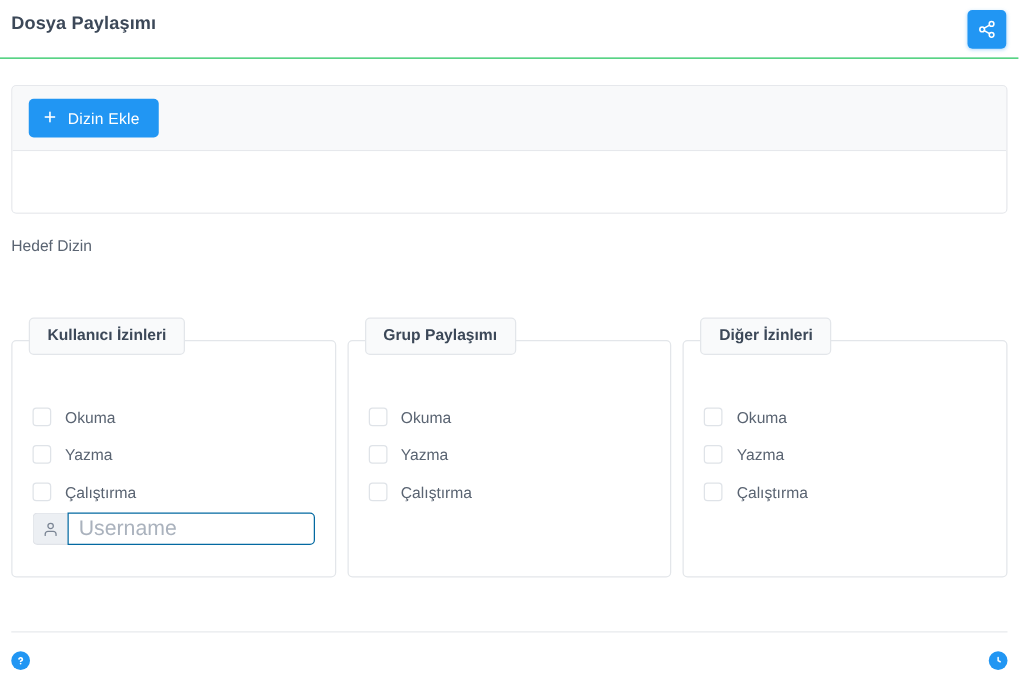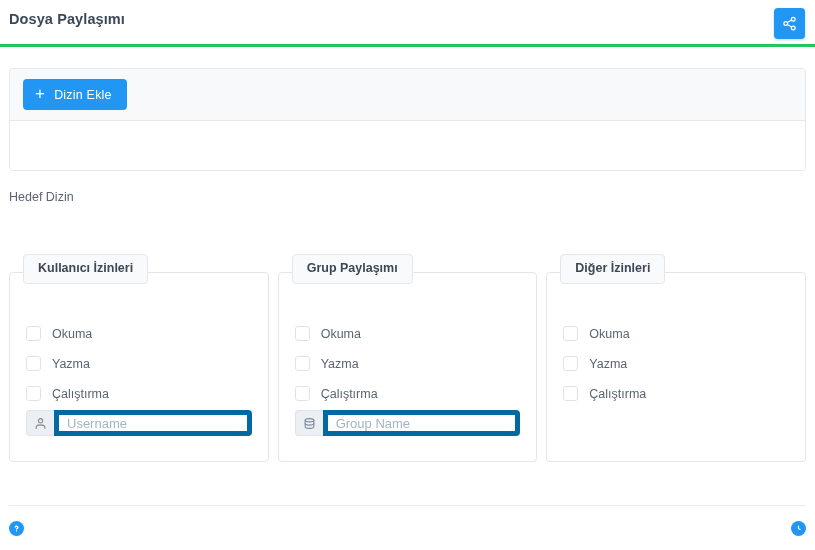--- a/index.html
+++ b/index.html
@@ -23,21 +23,21 @@
     overflow: hidden;
   }
 
   
   .header {
     position: absolute;
     left: 0;
     top: 0;
     width: 815px;
     height: 47px;
-    border-bottom: 3px solid #22c55e;
+    border-bottom: 1px solid #22c55e;
   }
   .header-title {
     position: absolute;
     left: 9px;
     top: 11px;
     font-size: 14.5px;
     font-weight: 600;
     color: #3c4858;
     letter-spacing: 0.1px;
     white-space: nowrap;
@@ -218,25 +218,25 @@
     border: 1px solid #e0e3e8;
     border-right: none;
     border-radius: 4px 0 0 4px;
     color: #7b8594;
     flex: 0 0 auto;
   }
   .input-addon svg { display: block; }
   .input-group input {
     flex: 1 1 auto;
     min-width: 0;
-    border: 5px solid #0369a1;
+    border: 1px solid #0369a1;
     border-radius: 0 4px 4px 0;
     background: #ffffff;
     font-family: "Liberation Sans", sans-serif;
-    font-size: 13px;
+    font-size: 17px;
     color: #0f172a;
     padding: 0 8px;
     outline: none;
   }
   .input-group input::placeholder { color: #aab2bd; }
 
   
   .footer-divider {
     position: absolute;
     left: 9px;
@@ -330,30 +330,20 @@
           <span class="check-label">Okuma</span>
         </label>
         <label class="check-row">
           <input type="checkbox" class="check-box" style="">
           <span class="check-label">Yazma</span>
         </label>
         <label class="check-row">
           <input type="checkbox" class="check-box" style="">
           <span class="check-label">Çalıştırma</span>
         </label>
-        <div class="input-group">
-          <span class="input-addon">
-            <svg width="13" height="13" viewBox="0 0 24 24" fill="none" stroke="currentColor" stroke-width="1.9" stroke-linecap="round" stroke-linejoin="round">
-              <ellipse cx="12" cy="6" rx="8" ry="3"></ellipse>
-              <path d="M4 6v6c0 1.66 3.58 3 8 3s8-1.34 8-3V6"></path>
-              <path d="M4 12v6c0 1.66 3.58 3 8 3s8-1.34 8-3v-6"></path>
-            </svg>
-          </span>
-          <input type="text" placeholder="Group Name" style="">
-        </div>
       </div>
     </fieldset>
 
     <fieldset class="perm-fieldset">
       <legend class="perm-legend">Diğer İzinleri</legend>
       <div class="perm-body">
         <label class="check-row">
           <input type="checkbox" class="check-box" style="">
           <span class="check-label">Okuma</span>
         </label>

